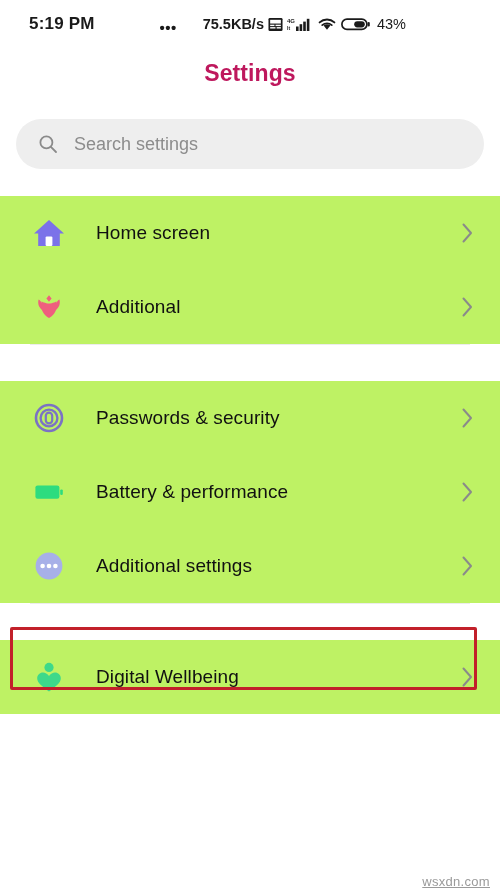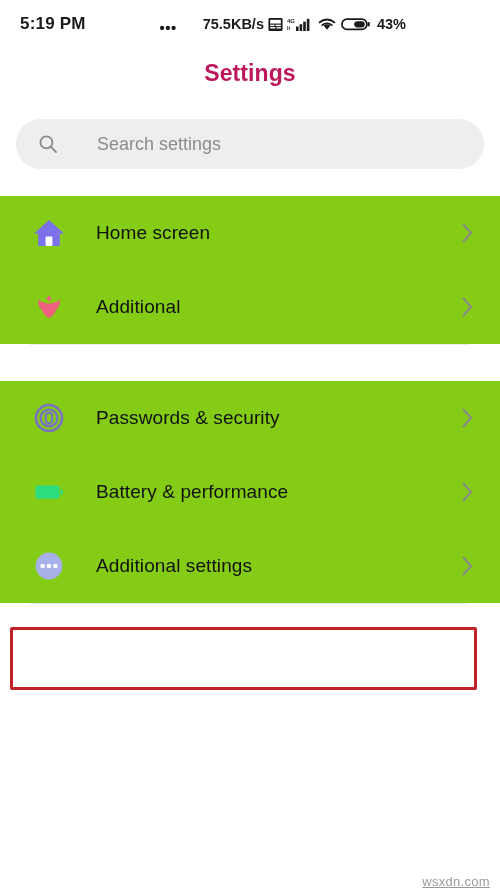--- a/index.html
+++ b/index.html
@@ -13,72 +13,71 @@
     position:relative;
     width:500px; height:893px;
     background:#ffffff;
   }
 
   
   .statusbar {
     position:absolute; top:0; left:0;
     width:424px; height:48px;
     display:flex; align-items:center;
-    padding:0 18px 0 20px;
+    padding:0 18px 0 29px;
     color:#1a1a1a;
   }
   .status-time {
     font-size:17px; font-weight:600;
     letter-spacing:0.2px;
     white-space:nowrap;
   }
   .status-right {
     margin-left:auto;
     display:flex; align-items:center; gap:4px;
     font-size:14.5px; font-weight:700;
     white-space:nowrap;
   }
   .dots-icon { letter-spacing:0.5px; font-size:15px; line-height:1; position:relative; top:3px; }
   .netspeed { font-size:14.5px; font-weight:700;margin-left:22px; }
   .sb-ico { display:inline-flex; align-items:center; }
-  .batt-pct { font-size:14.5px; font-weight:700; margin-left:2px; }
+  .batt-pct { font-size:14.5px; font-weight:400; margin-left:2px; }
 
   
   .page-title {
     position:absolute; top:60px; left:0;
     width:500px; text-align:center;
     font-size:23px; font-weight:700; color:#be185d;
     letter-spacing:0.1px;
   }
 
   
   .search-bar {
     position:absolute; top:119px; left:16px;
     width:468px; height:50px;
     background:#eeeeee;
     border-radius:25px;
     display:flex; align-items:center;
     padding-left:22px;
-    gap:23px;
   }
   .search-icon { width:20px; height:20px; flex:none; }
   .search-placeholder {
     margin-left:16px;
     font-size:18px; color:#8c8c8c;
   }
 
   
   .list { position:absolute; top:196px; left:0; width:500px; }
   .group { width:100%; }
   .row {
     position:relative;
     display:flex; align-items:center;
     height:74px;
     padding-left:30px; padding-right:26px;
-    background:#84cc16;
+    background:#bef264;
   }
   .row-icon {
     width:38px; height:38px; flex:none;
     display:flex; align-items:center; justify-content:center;
   }
   .row-label {
     margin-left:28px;
     font-size:19px; color:#111;
     letter-spacing:0.1px;
   }
@@ -240,19 +239,33 @@
             </svg>
           </span>
           <span class="row-label">Additional settings</span>
           <span class="chevron"><svg width="13" height="22" viewBox="0 0 13 22">
               <polyline points="2.5,2.5 10,11 2.5,19.5" fill="none" stroke="#8a8a8a" stroke-width="2" stroke-linecap="round" stroke-linejoin="round"></polyline>
             </svg></span>
         </div>
       </div>
       <div class="divider" style="background: rgb(236, 236, 236);"></div>
       <div class="group-gap"></div>
+      <div class="group">
+        <div class="row">
+          <span class="row-icon">
+            <svg width="38" height="38" viewBox="0 0 38 38">
+              <circle cx="19" cy="9.4" r="4.6" fill="#3ed98a"></circle>
+              <path d="M19 33.4 C12.4 28.4 7.2 24.8 7.2 20.4 c0 -3.4 2.6 -5.8 5.8 -5.8 2.2 0 4.4 1.2 6 3.4 1.6 -2.2 3.8 -3.4 6 -3.4 3.2 0 5.8 2.4 5.8 5.8 0 4.4 -5.2 8 -11.8 13 Z" fill="#3ed98a"></path>
+            </svg>
+          </span>
+          <span class="row-label">Digital Wellbeing</span>
+          <span class="chevron"><svg width="13" height="22" viewBox="0 0 13 22">
+              <polyline points="2.5,2.5 10,11 2.5,19.5" fill="none" stroke="#8a8a8a" stroke-width="2" stroke-linecap="round" stroke-linejoin="round"></polyline>
+            </svg></span>
+        </div>
+      </div>
     </div>
 
   <div class="highlight-box" style="border-color: rgb(194, 32, 42);"></div>
 
   <div class="watermark">wsxdn.com</div>
 
 </div>
 
 </body></html>

